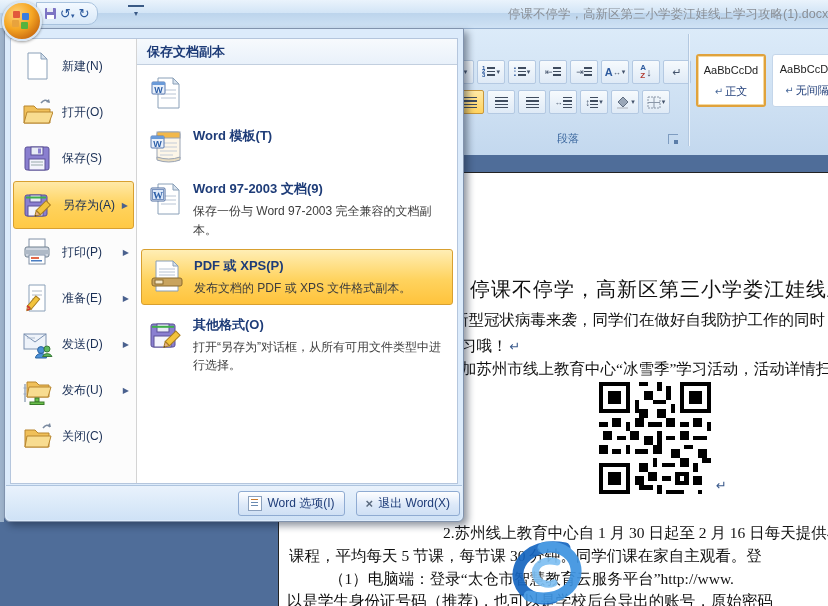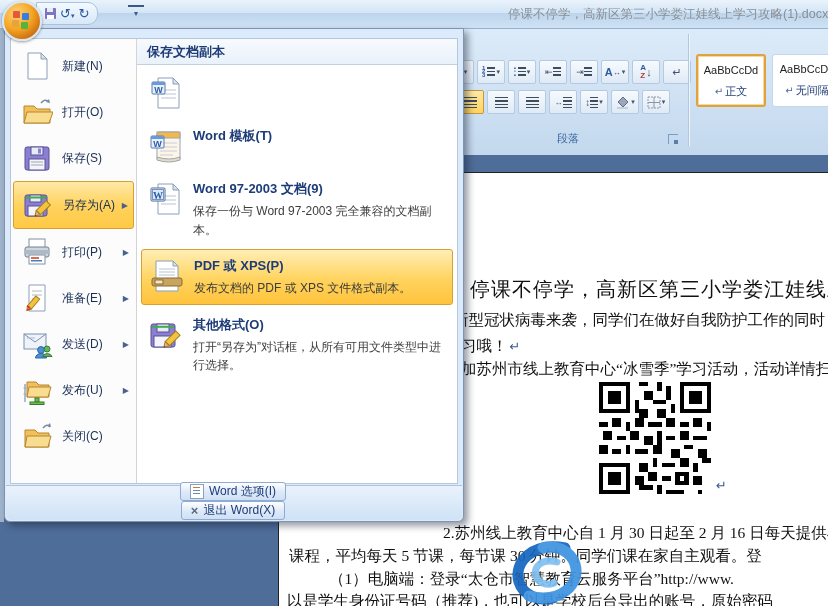--- a/index.html
+++ b/index.html
@@ -89,22 +89,22 @@
   .mcol-right{flex:1;display:flex;flex-direction:column;overflow:hidden;}
   .sub-header{height:25px;line-height:25px;padding-left:10px;font-size:13px;font-weight:bold;
     color:#1e3c78;background:linear-gradient(#f7fafd,#e9f1fa);border-bottom:1px solid #c2cfdf;}
   .sitem{display:flex;gap:10px;padding:7px 8px 6px 8px;margin:2px 4px;border-radius:3px;}
   .sitem.sel{background:linear-gradient(#ffeeb5,#ffd35e 55%,#ffc33c);border:1px solid #d8a030;}
   .sico{width:34px;height:34px;flex:0 0 34px;margin-top:2px;}
   .s-title{font-size:13px;font-weight:bold;color:#1e3c78;margin-bottom:4px;}
   .s-desc{font-size:12px;color:#3d3d3d;line-height:1.55;max-width:268px;}
   .menu-footer{position:absolute;left:1px;right:1px;bottom:1px;height:35px;
     background:linear-gradient(#e9f2fc,#cfe2f6);border-top:1px solid #aec4de;
-    border-radius:0 0 5px 5px;display:flex;align-items:center;justify-content:flex-end;gap:0;
-    padding-right:2px;box-sizing:border-box;flex-direction:column;}
+    border-radius:0 0 5px 5px;display:flex;align-items:center;justify-content:flex-end;gap:11px;
+    padding-right:2px;box-sizing:border-box;}
   .fbtn{height:23px;display:flex;align-items:center;gap:5px;padding:0 9px;
     background:linear-gradient(#fefeff,#dde9f9 55%,#cfe0f4);
     border:1px solid #8fabd2;border-radius:3px;font-size:12px;color:#1e3c78;}
   .fbtn .x{color:#5a6a7e;font-weight:bold;font-size:13px;}
   .opt-ic{width:12px;height:13px;background:#fff;border:1px solid #8ba0bd;position:relative;}
   .opt-ic:before{content:"";position:absolute;left:2px;top:2px;width:7px;height:1px;background:#c87a2e;
     box-shadow:0 3px 0 #6a8ab0,0 6px 0 #6a8ab0;}
   .leftstrip{position:absolute;left:0;top:28px;width:4px;height:494px;background:#9fb4cc;z-index:2;}
 </style>
 </head>

